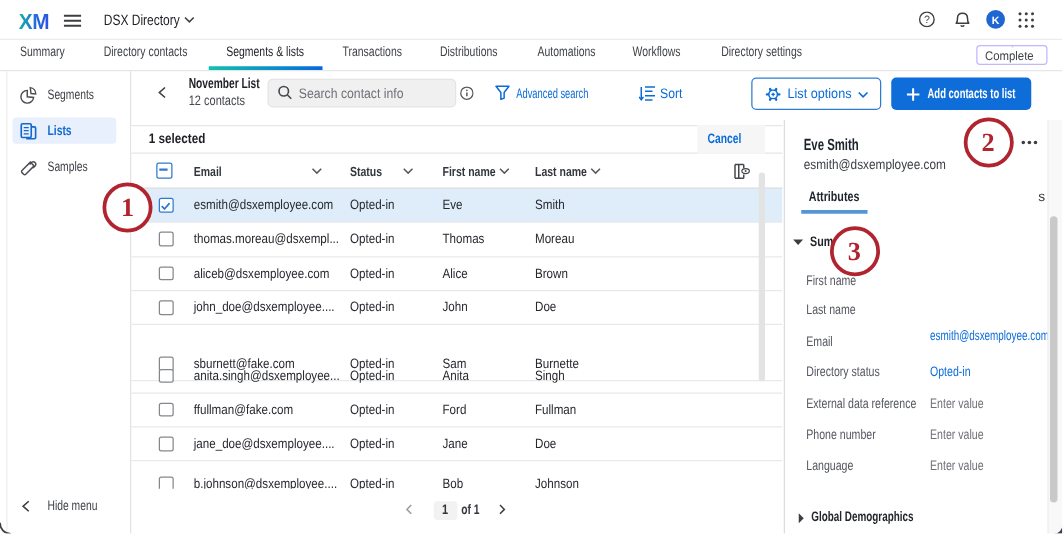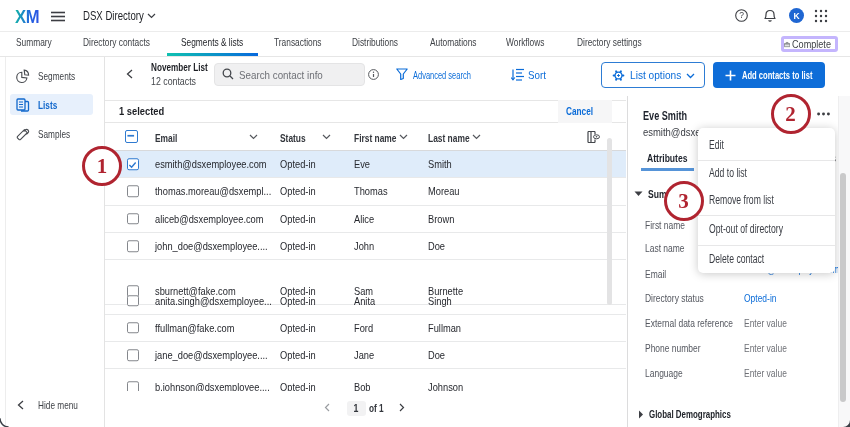--- a/index.html
+++ b/index.html
@@ -10,22 +10,22 @@
 .blue { color:#0b6cd8; }
 svg { display:block; }
 
 .xm { left:15px; top:7px; font-size:17.5px; font-weight:bold; letter-spacing:-0.3px; transform:scaleX(0.95); transform-origin:0 0;
   background:linear-gradient(97deg,#10b9a2 0%,#2462e2 62%,#2e50e2 100%);
   -webkit-background-clip:text; background-clip:text; color:transparent; }
 
 .tabbar { left:0; top:32px; width:850px; height:25px; background:#fff; border-bottom:1px solid #e6e6e6; }
 .tab { position:absolute; top:36px; font-size:11px; color:#3f4247; white-space:nowrap; transform:scaleX(0.76); transform-origin:0 50%; line-height:12px; }
 .tabline { left:167px; top:53px; width:91px; height:3px; background:linear-gradient(90deg,#0fc1b0,#0768dd); }
-.completebtn { left:781px; top:36px; width:57px; height:16px; border:3px solid #c4b5fd; border-radius:3px; background:#fff;
-  display:flex; align-items:center; justify-content:center; gap:2px; }
+.completebtn { left:781px; top:36px; width:57px; height:16px; border:1px solid #c4b5fd; border-radius:3px; background:#fff;
+  display:flex; align-items:center; justify-content:center; gap:2px;flex-direction:column; }
 
 .sideline { left:5px; top:57px; width:1px; height:370px; background:#ededed; }
 .mainline { left:104px; top:57px; width:1px; height:370px; background:#e3e3e3; }
 .navitem { position:absolute; left:38px; font-size:11px; color:#3f4247; transform:scaleX(0.75); transform-origin:0 50%; white-space:nowrap; }
 .navpill { left:10px; top:94px; width:83px; height:21px; background:#e7f0fc; border-radius:3px; }
 
 .searchbox { left:214px; top:63px; width:151px; height:23px; background:#f0f0f1; border:1px solid #e4e4e5; border-radius:4px; }
 .listopt { left:601px; top:62px; width:104px; height:26px; border:1.3px solid #2d7cd4; border-radius:4px; background:#fff;
   display:flex; align-items:center; font-size:11px; color:#0b6cd8; }
 .addbtn { left:713px; top:62px; width:112px; height:26px; background:#0e6dd8; border-radius:4px; display:flex; align-items:center;
@@ -338,30 +338,20 @@
   <div class="plabel" style="left:645px;top:367px">Language</div>
   <div class="pval" style="top:367px;color:#6e7076">Enter value</div>
 
   <svg class="abs" style="left:638px;top:410px;" width="6" height="9" viewBox="0 0 6 9">
       <path d="M1 0.5l4 4L1 8.5Z" fill="#3c3e43"></path>
     </svg>
   <div class="abs bold" style="left:649px;top:408px;font-size:11px;color:#22252b;transform:scaleX(0.72)">Global Demographics</div>
 
   <div class="abs" style="left:840px;top:173px;width:6px;height:229px;background:#c9c9ca;border-radius:3px;z-index:50"></div>
 
-  <div class="abs menu">
-    <div class="mi" style="top:9.5px">Edit</div>
-    <div class="mdiv" style="top:32px"></div>
-    <div class="mi" style="top:38px">Add to list</div>
-    <div class="mi" style="top:64.5px">Remove from list</div>
-    <div class="mdiv" style="top:87px"></div>
-    <div class="mi" style="top:94px">Opt-out of directory</div>
-    <div class="mdiv" style="top:117px"></div>
-    <div class="mi" style="top:123.5px">Delete contact</div>
-  </div>
 
   <div class="callout" style="left:82px;top:146px;">1</div>
   <div class="callout" style="left:770.5px;top:94px;">2</div>
   <div class="callout" style="left:663.5px;top:181px;">3</div>
 
   <div class="abs" style="left:837.5px;top:96px;width:12.5px;height:331px;background:#f8f8f9;border-left:1px solid #eeeeef;z-index:45"></div>
 
   <svg class="abs" style="left:0;top:417px;z-index:70" width="10" height="10" viewBox="0 0 10 10">
       <path d="M0 1.2 A 8.6 8.6 0 0 0 8.6 10" fill="none" stroke="#3b3f47" stroke-width="1.4"></path>
     </svg>

